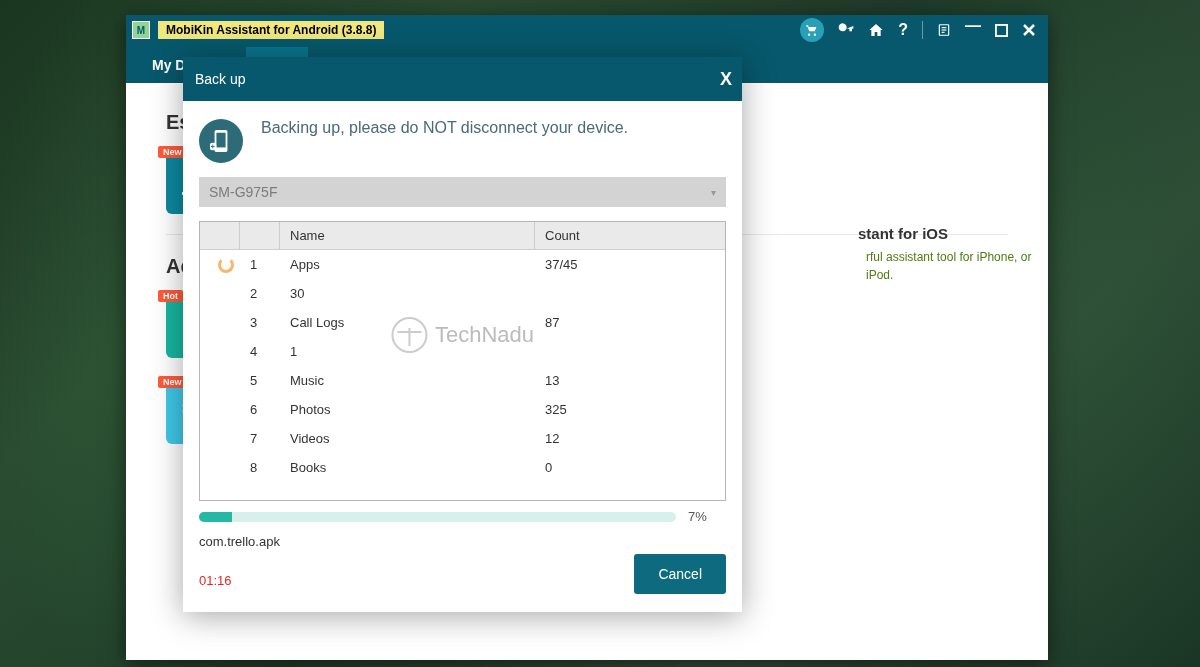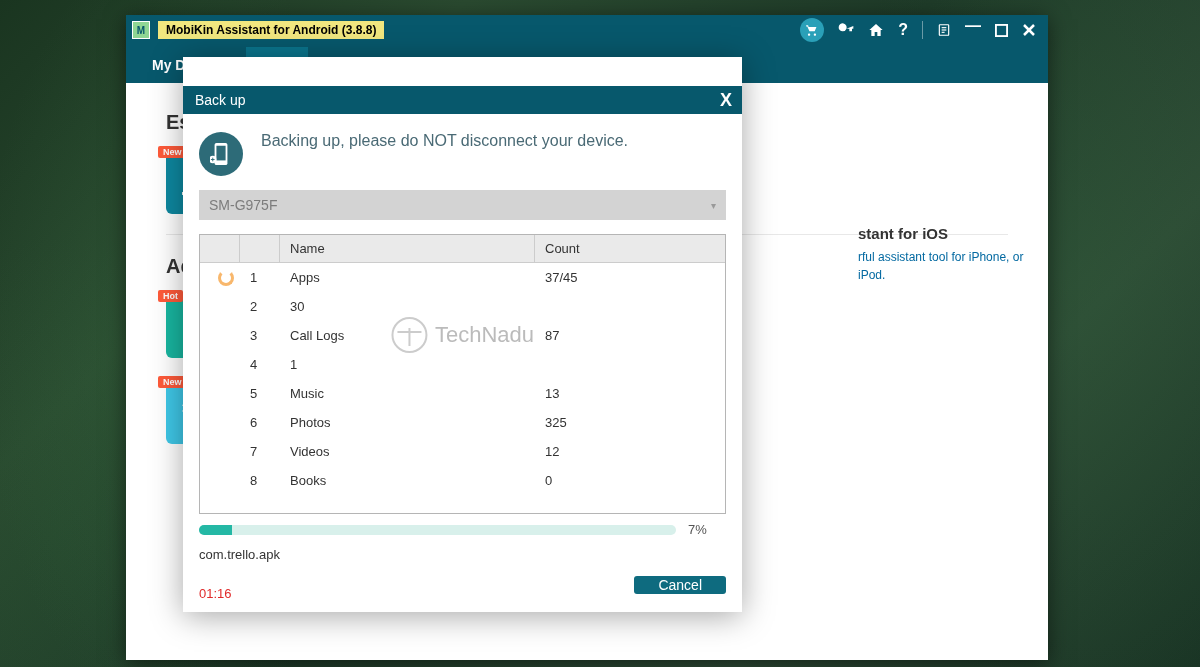--- a/index.html
+++ b/index.html
@@ -93,33 +93,33 @@
   .badge {
     position:absolute;top:-6px;left:-8px;
     background:#ff5a3a;color:#fff;font-size:9px;padding:1px 5px;border-radius:2px;font-weight:bold;
   }
   .card-text h4{font-size:15px;font-weight:bold;margin-bottom:6px;}
   .card-text p{font-size:12px;color:#888;line-height:1.5;}
   .ios-card-right {
     position:absolute;right:10px;top:210px;width:180px;
   }
   .ios-card-right h4{font-size:15px;font-weight:bold;margin-bottom:6px;}
-  .ios-card-right p{font-size:12px;color:#0369a1;line-height:1.5;}
+  .ios-card-right p{font-size:12px;color:#4d7c0f;line-height:1.5;margin-left:8px;}
   hr.sep{border:none;border-top:1px solid #e8e8e8;margin:20px 0;}
   
   .modal {
     position:absolute;
     top:57px; left:183px;
     width:559px;
     height:555px;
     background:#fff;
     box-shadow:0 4px 30px rgba(0,0,0,0.35);
   }
   .modal-titlebar{
-    height:28px;background:#07586c;color:#fff;display:flex;align-items:center;padding:0 10px 0 12px;font-size:14px;margin-top:29px;
+    height:44px;background:#07586c;color:#fff;display:flex;align-items:center;padding:0 10px 0 12px;font-size:14px;
   }
   .modal-titlebar .spacer{flex:1;}
   .modal-close{font-size:18px;font-weight:bold;cursor:pointer;}
   .modal-header{
     display:flex;gap:18px;padding:18px 16px 14px 16px;
   }
   .device-circle{
     width:44px;height:44px;border-radius:50%;background:#2d6b78;display:flex;align-items:center;justify-content:center;
   }
   .device-circle svg{fill:#fff;}
@@ -147,21 +147,21 @@
     margin-left:8px;
   }
   .progress-wrap{margin:8px 16px 0 16px;display:flex;align-items:center;gap:12px;}
   .progress-bar{flex:1;height:10px;background:#d8f0eb;border-radius:5px;overflow:hidden;}
   .progress-fill{height:100%;background:#24b8a5;}
   .progress-pct{font-size:13px;color:#555;width:38px;}
   .current-file{margin:10px 16px 0 16px;font-size:13px;color:#333;}
   .elapsed{margin:24px 16px 0 16px;font-size:13px;color:#e02a2a;}
   .modal-footer{position:absolute;bottom:18px;right:16px;}
   .cancel-btn{
-    background:#0e6b7f;color:#fff;border:none;padding:1px 24px;font-size:14px;border-radius:3px;cursor:pointer;
+    background:#0e6b7f;color:#fff;border:none;padding:12px 24px;font-size:14px;border-radius:3px;cursor:pointer;
   }
   .watermark{
     position:absolute;top:50%;left:50%;transform:translate(-50%,-50%);
     font-size:22px;color:#bbb;display:flex;align-items:center;gap:8px;pointer-events:none;
     font-weight:500;
   }
   .watermark-circle{
     width:36px;height:36px;border:2px solid #ccc;border-radius:50%;display:flex;align-items:center;justify-content:center;position:relative;
   }
   .watermark-circle::before{content:"";position:absolute;width:2px;height:18px;background:#ccc;top:9px;}

